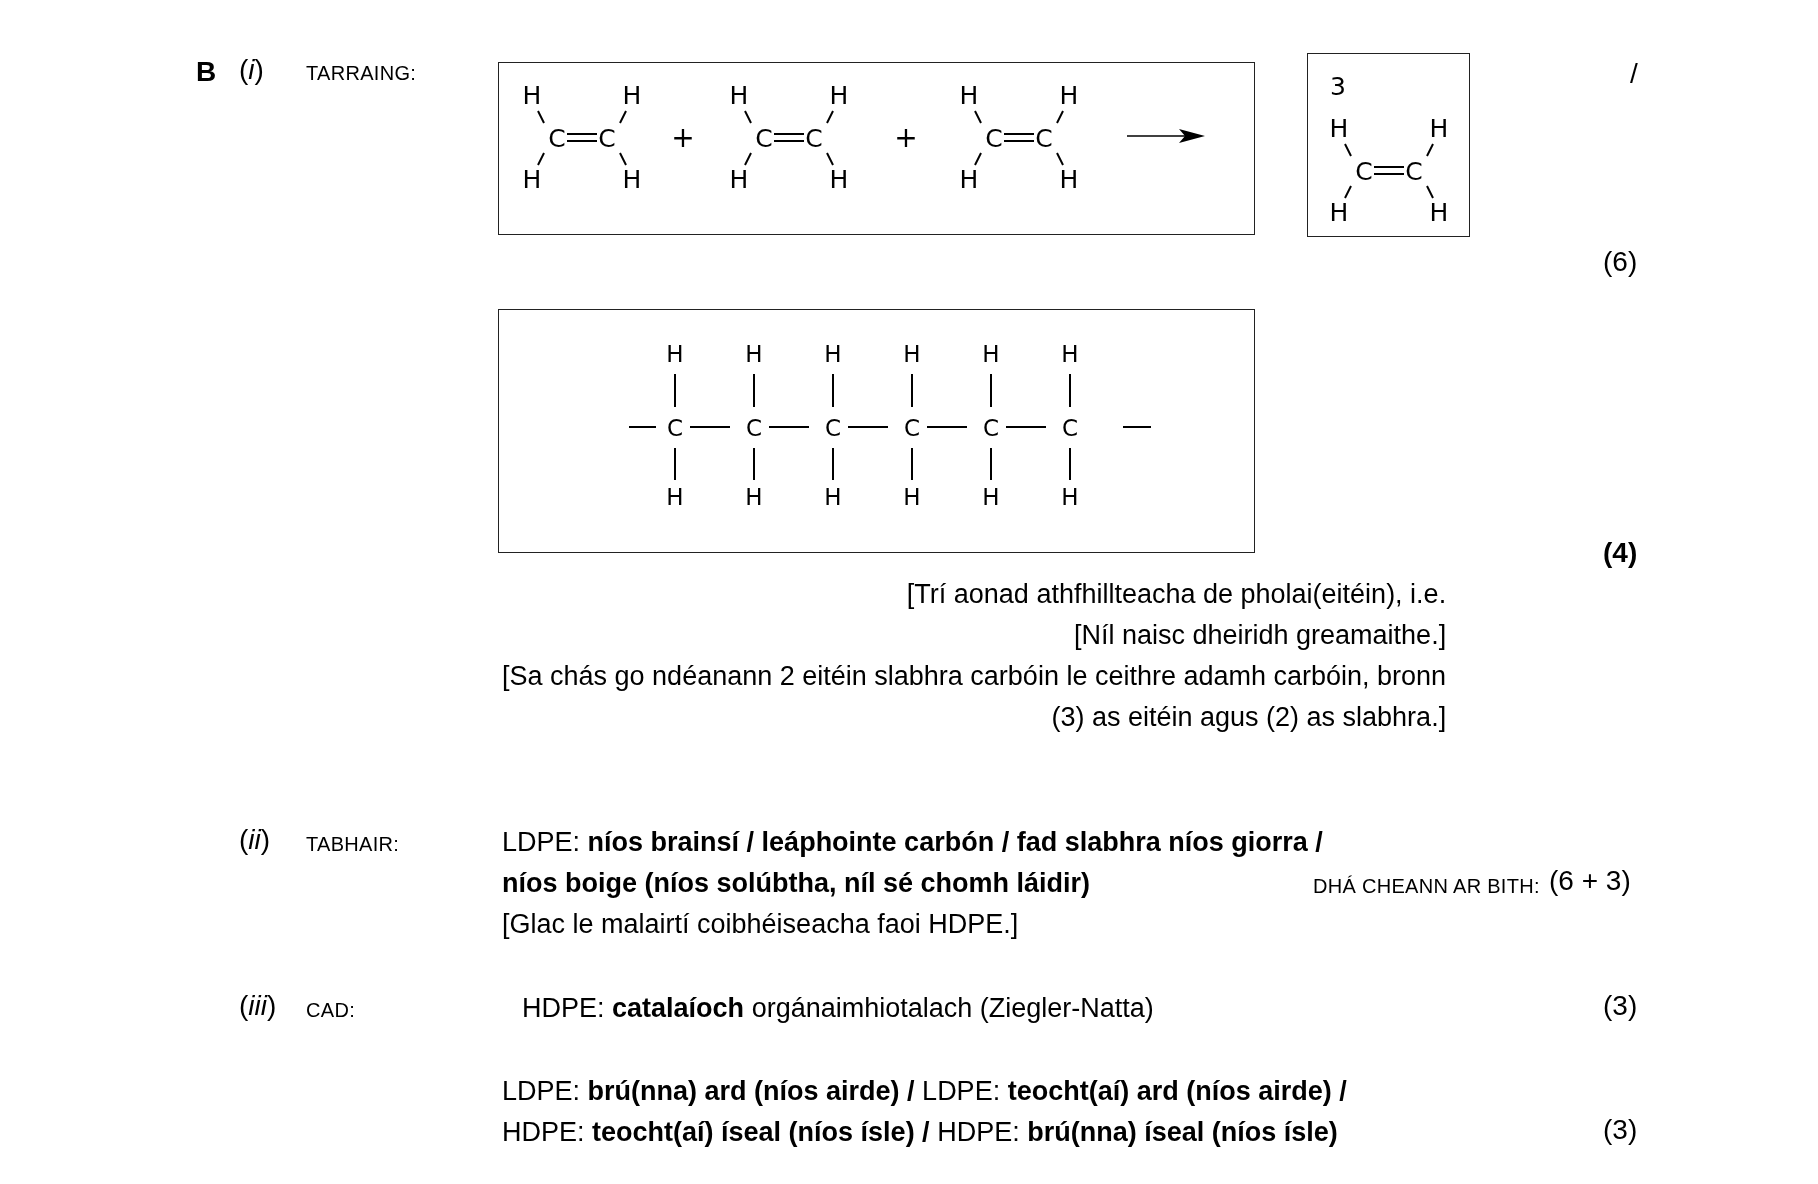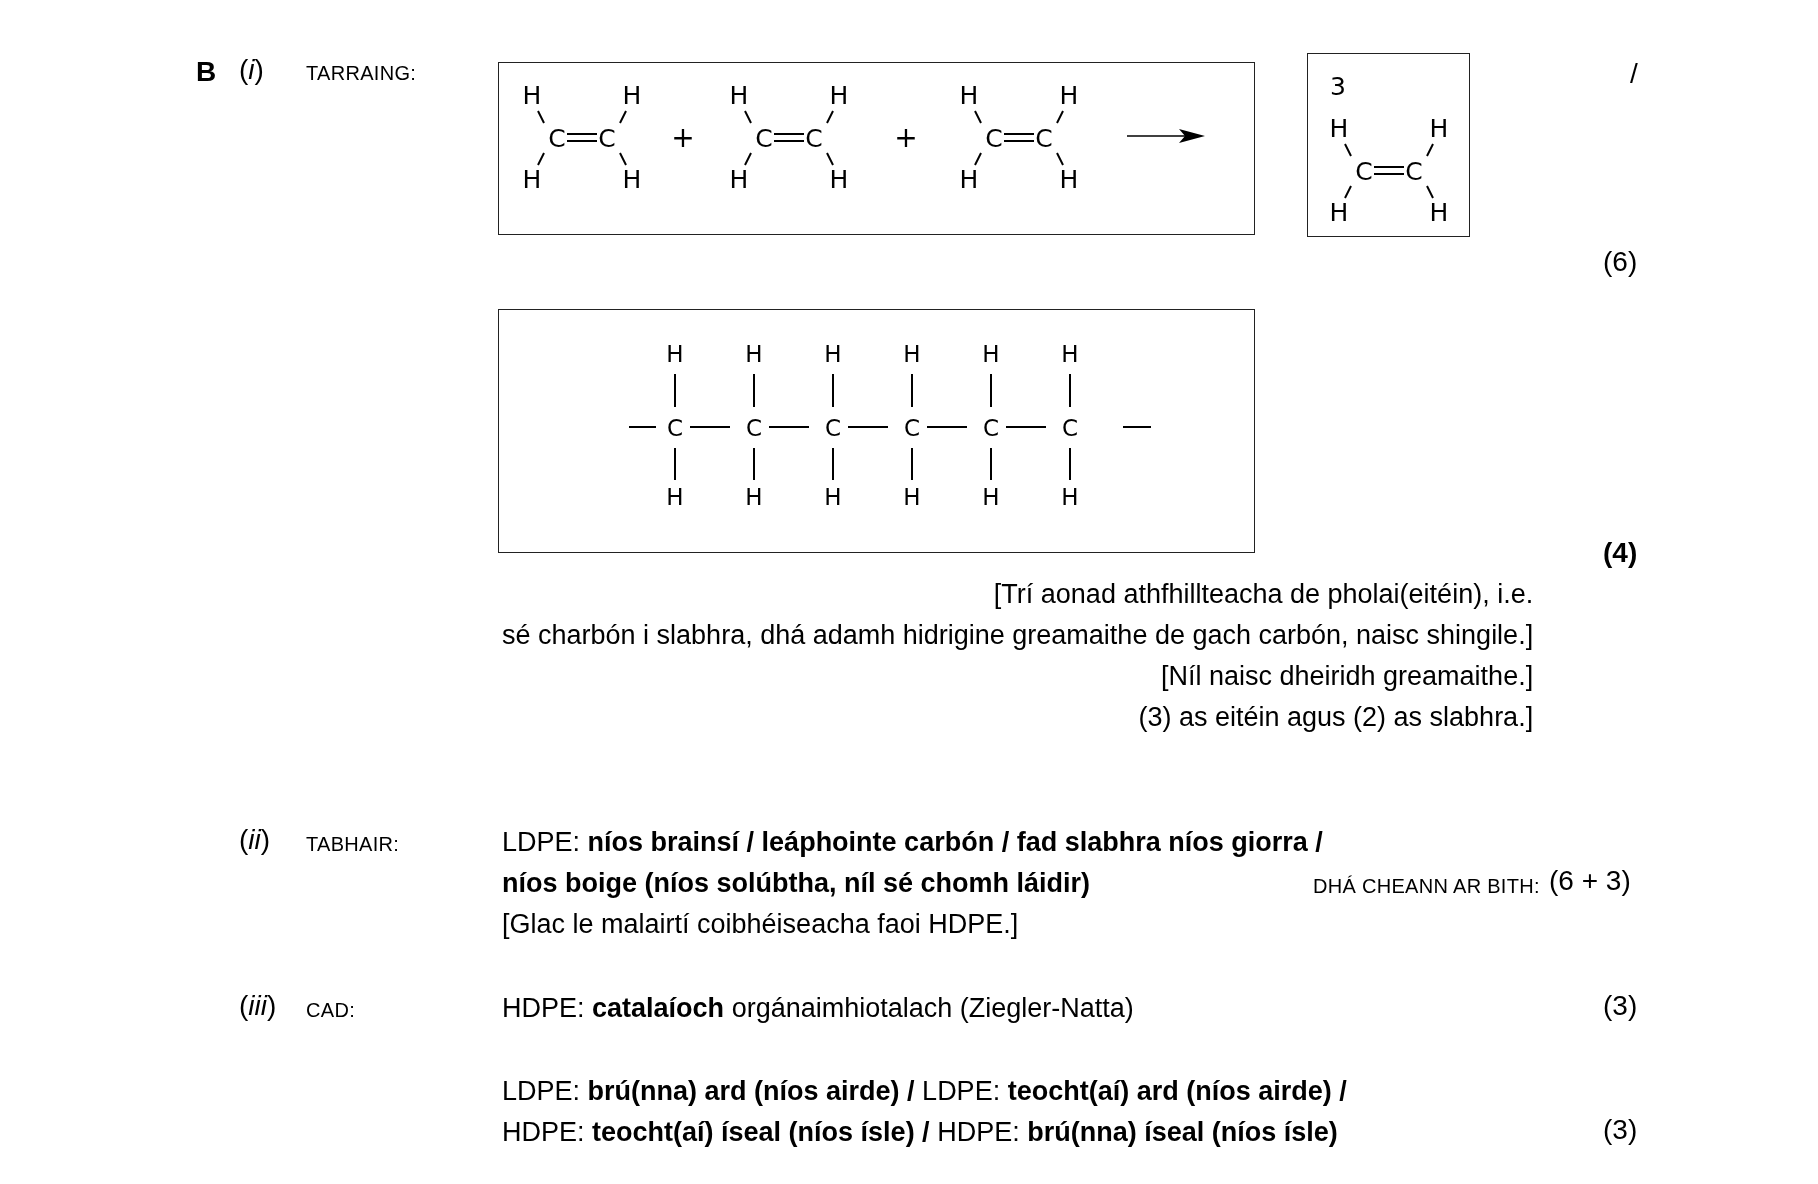--- a/index.html
+++ b/index.html
@@ -159,39 +159,39 @@
         <text x="0" y="195">H</text>
       </g>
     </g>
   </svg>
 </div>
 
 <div class="abs mark b" style="left:1603px;top:537px;">(4)</div>
 
 <div class="abs body" style="left:502px;top:574px;">
   <div>[Trí aonad athfhillteacha de pholai(eitéin), i.e.</div>
-  <div>sé charbón i slabhra, dhá adamh hidrigine greamaithe de gach carbón, naisc shingile.]</div>
   <div>[Níl naisc dheiridh greamaithe.]</div>
+  <div>[Sa chás go ndéanann 2 eitéin slabhra carbóin le ceithre adamh carbóin, bronn</div>
   <div>(3) as eitéin agus (2) as slabhra.]</div>
 </div>
 
 <div class="abs qnum" style="left:239px;top:824px;">(<i>ii</i>)</div>
 <div class="abs smallcaps" style="left:306px;top:833px;">TABHAIR:</div>
 <div class="abs body" style="left:502px;top:822px;">
   <span class="it">LDPE:</span>
   <span class="b">níos brainsí / leáphointe carbón / fad slabhra níos giorra /</span>
 </div>
 <div class="abs body b" style="left:502px;top:863px;">níos boige (níos solúbtha, níl sé chomh láidir)</div>
 <div class="abs smallcaps" style="left:1313px;top:875px;">DHÁ CHEANN AR BITH:</div>
 <div class="abs mark" style="left:1549px;top:865px;">(6 + 3)</div>
 <div class="abs body" style="left:502px;top:904px;">[Glac le malairtí coibhéiseacha faoi HDPE.]</div>
 
 <div class="abs qnum" style="left:239px;top:990px;">(<i>iii</i>)</div>
 <div class="abs smallcaps" style="left:306px;top:999px;">CAD:</div>
-<div class="abs body" style="left:502px;top:988px;">
+<div class="abs body" style="left:522px;top:988px;">
   <span class="it">HDPE</span><span>:</span>
   <span class="b">catalaíoch</span>
   <span>orgánaimhiotalach (Ziegler-Natta)</span>
 </div>
 <div class="abs mark" style="left:1603px;top:990px;">(3)</div>
 
 <div class="abs body" style="left:502px;top:1071px;">
   <span class="it">LDPE:</span>
   <span class="b">brú(nna) ard (níos airde) /</span>
   <span class="it">LDPE:</span>

